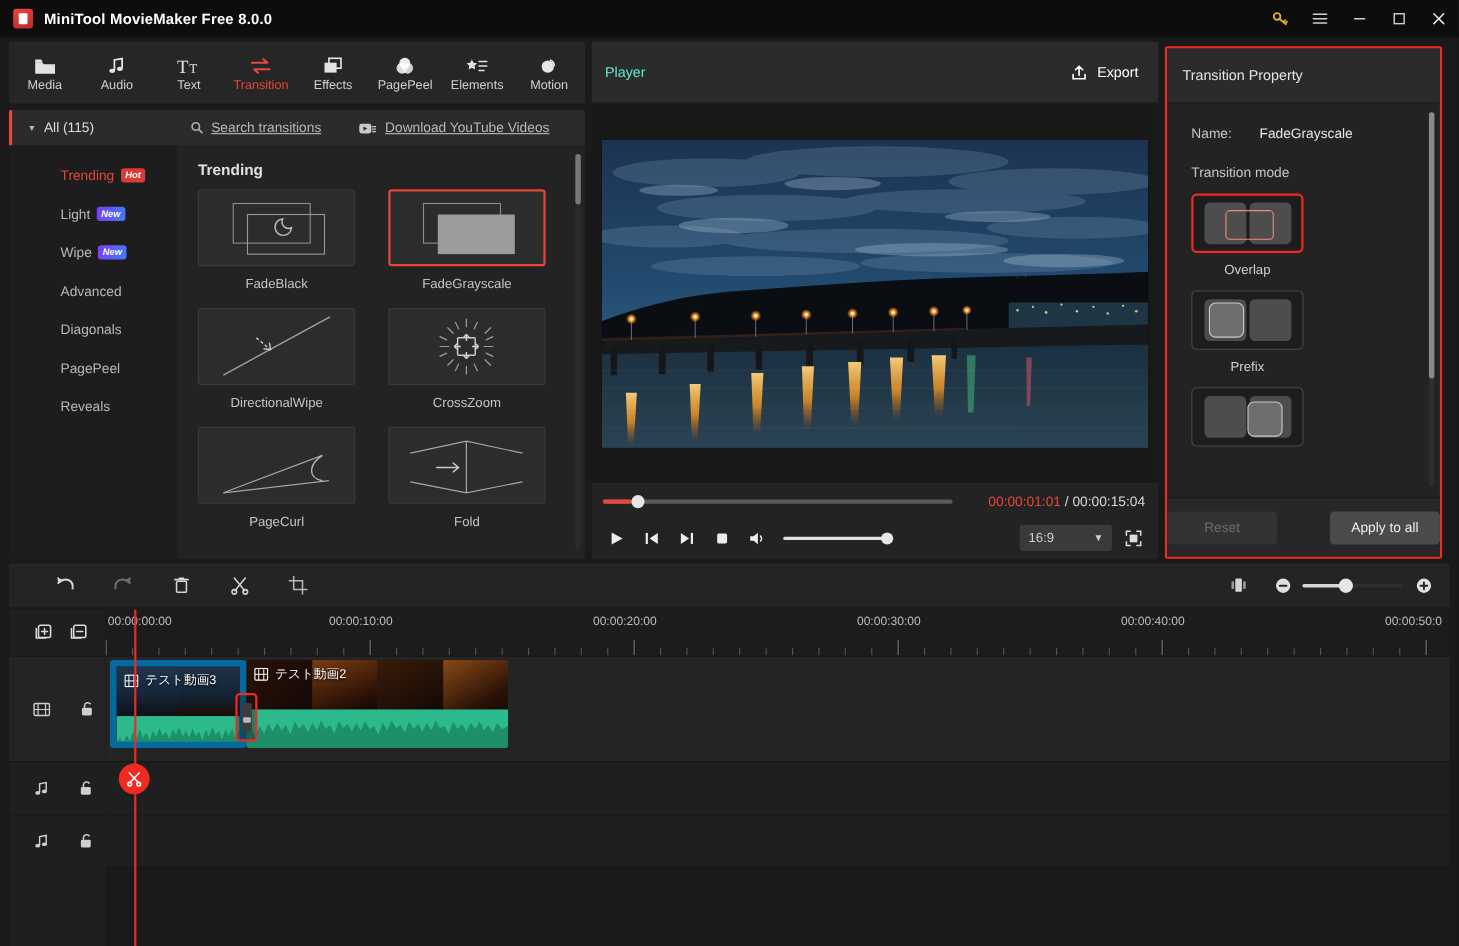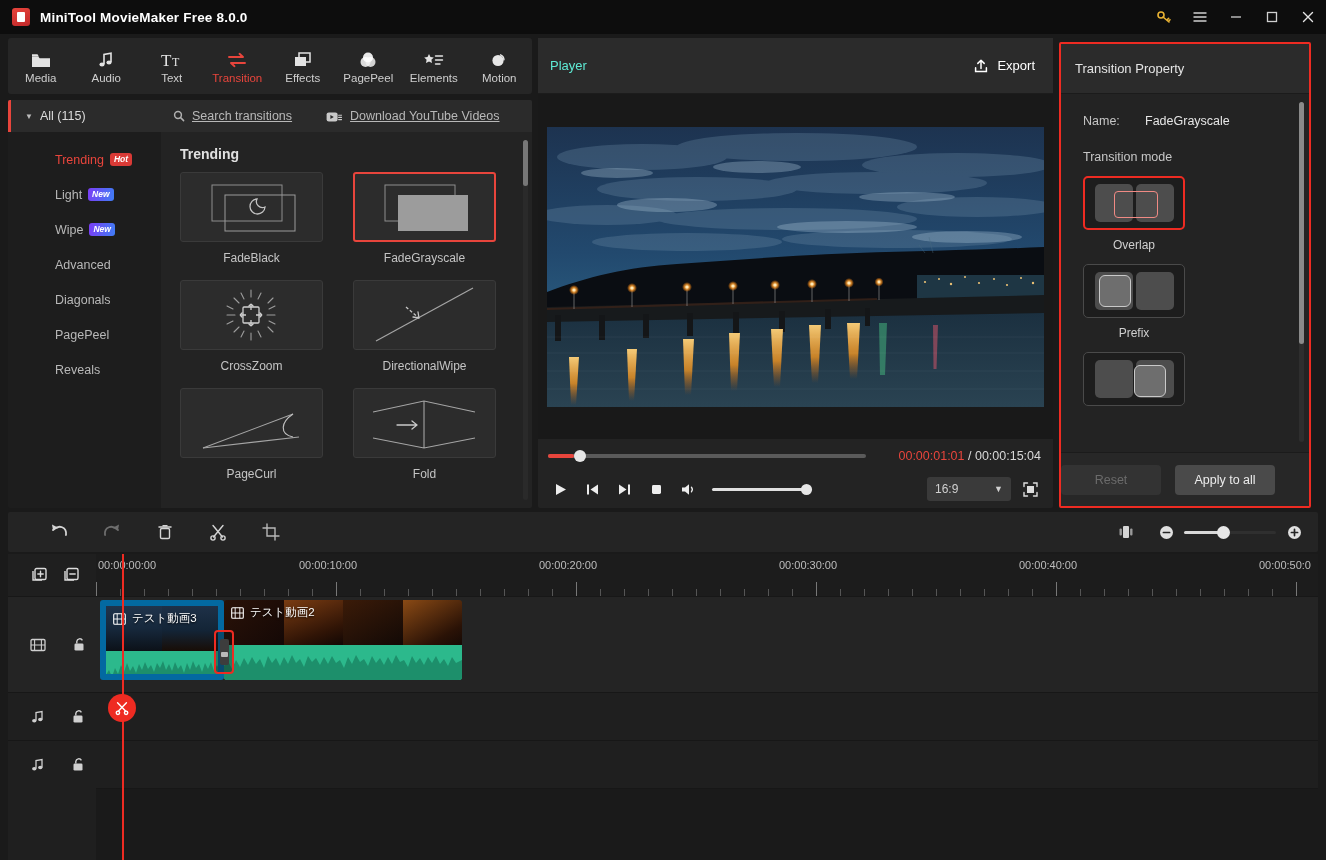--- a/index.html
+++ b/index.html
@@ -199,21 +199,21 @@
     border-radius: 6px; left: 15px; top: 10px;
   }
   .mb-suffix-sq {
     position: absolute; width: 32px; height: 32px; background: #6e6e6e; border: 1.5px solid #c9c9c9;
     border-radius: 6px; left: 50px; top: 12px;
   }
   #prop-scrolltrack { position: absolute; right: 5px; top: 8px; width: 5px; height: 340px; background: #2e2e2e; border-radius: 3px; }
   #prop-scrollbar { position: absolute; right: 5px; top: 8px; width: 5px; height: 242px; background: #8a8a8a; border-radius: 3px; }
   #prop-foot {
     position: absolute; left: 0; bottom: 0; width: 100%; height: 54px; background: #272727;
-    border-top: 1px solid #1b1b1b; display: flex; align-items: center; justify-content: flex-start; gap: 14px;
+    border-top: 1px solid #1b1b1b; display: flex; align-items: center; justify-content: space-between; gap: 14px;
   }
   .foot-btn {
     width: 100px; height: 30px; border-radius: 4px; display: flex; align-items: center;
     justify-content: center; font-size: 12.5px; cursor: pointer;
   }
   #reset-btn { background: #333333; color: #6b6b6b; }
   #apply-btn { background: #4a4a4a; color: #ececec; }
 
   
   #timeline { position: absolute; left: 0; top: 512px; width: 1326px; height: 348px; background: #1a1a1a; }
@@ -461,47 +461,47 @@
         </div>
 
         <div class="trans-cell selected">
           <div class="trans-thumb">
             <svg width="125" height="62" viewBox="0 0 125 62">
               <rect x="23" y="9" width="70" height="36" fill="none" stroke="#8d8d8d" stroke-width="1"></rect>
               <rect x="36" y="19" width="70" height="36" fill="#9c9c9c"></rect>
             </svg>
           </div>
           <div class="trans-label">FadeGrayscale</div>
+        </div>
+
+        <div class="trans-cell">
+          <div class="trans-thumb">
+            <svg width="125" height="62" viewBox="0 0 125 62">
+              <path d="M14 57 L111 4" stroke="#a5a5a5" stroke-width="1.2"></path>
+              <path d="M44 23 L57 34" stroke="#c6c6c6" stroke-width="1.3" stroke-dasharray="3 2"></path>
+              <path d="M57 34 L51 33 M57 34 L56 28" stroke="#c6c6c6" stroke-width="1.3" fill="none" stroke-linecap="round"></path>
+            </svg>
+          </div>
+          <div class="trans-label">DirectionalWipe</div>
         </div>
 
         <div class="trans-cell">
           <div class="trans-thumb">
             <svg width="125" height="62" viewBox="0 0 125 62">
               <g stroke="#9d9d9d" stroke-width="1.1" stroke-linecap="round">
                 <path d="M62 6v7M62 49v7M38 31h8M78 31h8M45 14l5 5M79 43l5 5M45 48l5-5M79 19l5-5M52 9l3 6M69 47l3 6M38 22l6 3M80 37l6 3M38 40l6-3M80 25l6-3M52 53l3-6M69 15l3-6"></path>
               </g>
               <g fill="none" stroke="#cfcfcf" stroke-width="1.3">
                 <rect x="54" y="23" width="16" height="16" rx="1"></rect>
                 <path d="M51 31h6M67 31h6M62 20v6M62 36v6"></path>
                 <path d="M51 31l2.5-2.5M51 31l2.5 2.5M73 31l-2.5-2.5M73 31l-2.5 2.5M62 20l-2.5 2.5M62 20l2.5 2.5M62 42l-2.5-2.5M62 42l2.5-2.5"></path>
               </g>
             </svg>
           </div>
           <div class="trans-label">CrossZoom</div>
-        </div>
-
-        <div class="trans-cell">
-          <div class="trans-thumb">
-            <svg width="125" height="62" viewBox="0 0 125 62">
-              <path d="M14 57 L111 4" stroke="#a5a5a5" stroke-width="1.2"></path>
-              <path d="M44 23 L57 34" stroke="#c6c6c6" stroke-width="1.3" stroke-dasharray="3 2"></path>
-              <path d="M57 34 L51 33 M57 34 L56 28" stroke="#c6c6c6" stroke-width="1.3" fill="none" stroke-linecap="round"></path>
-            </svg>
-          </div>
-          <div class="trans-label">DirectionalWipe</div>
         </div>
 
         <div class="trans-cell">
           <div class="trans-thumb">
             <svg width="125" height="62" viewBox="0 0 125 62">
               <path d="M14 56 L104 22" stroke="#a5a5a5" stroke-width="1.1" fill="none"></path>
               <path d="M14 56 L110 45" stroke="#a5a5a5" stroke-width="1.1" fill="none"></path>
               <path d="M104 22 C92 30 90 42 104 45" stroke="#bdbdbd" stroke-width="1.2" fill="none"></path>
             </svg>
           </div>

